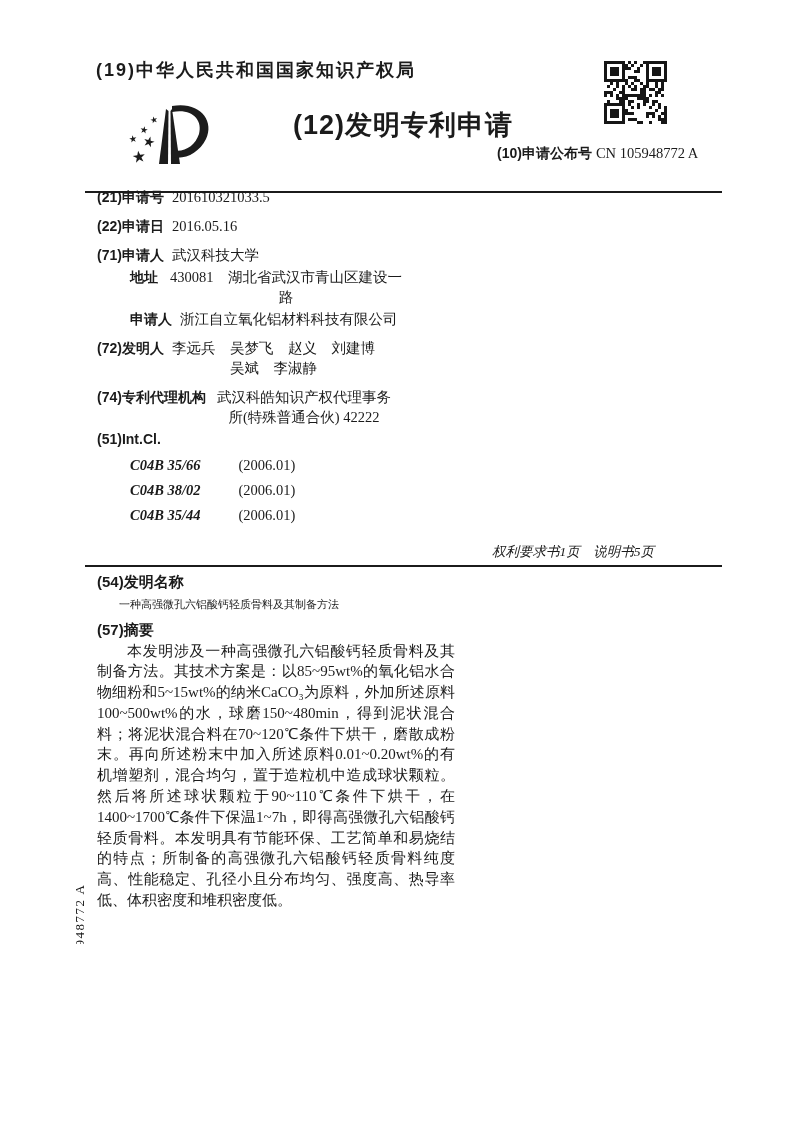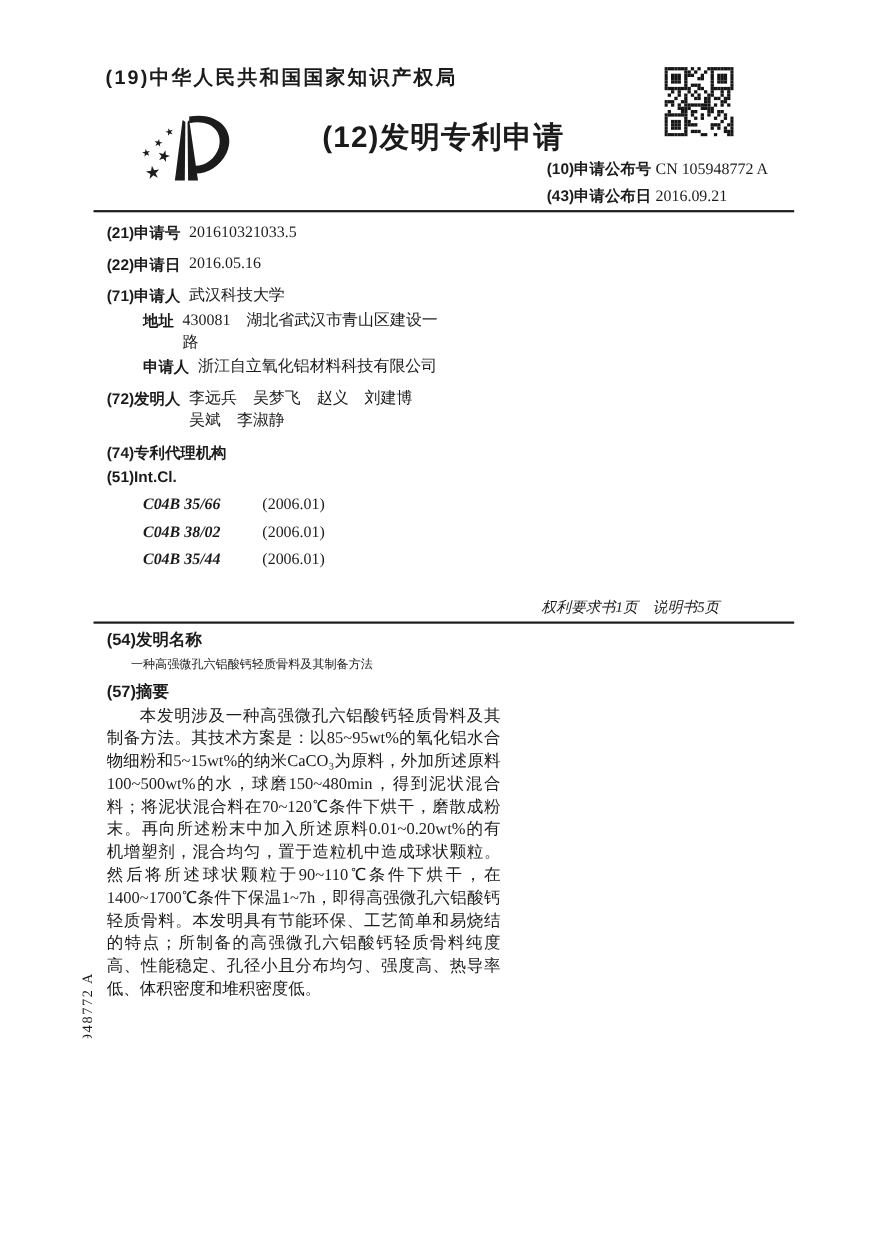--- a/index.html
+++ b/index.html
@@ -23,21 +23,21 @@
   }
   .pub { position:absolute; left:497px; top:141px; line-height:24px; white-space:nowrap; }
   .lbl {
     font-family:"Liberation Sans", sans-serif; font-weight:bold;
     font-size:14px; white-space:nowrap;
   }
   .val { font-family:"Liberation Serif", serif; font-size:14.5px; }
   .rule { position:absolute; left:85px; width:637px; height:2px; background:#1b1b1b; }
   .rule1 { top:191px; }
   .rule2 { top:565px; }
-  .bib { position:absolute; left:97px; top:201px; width:362px; font-size:14px; }
+  .bib { position:absolute; left:97px; top:187px; width:362px; font-size:14px;text-align:center; }
   .row { display:flex; align-items:flex-start; margin-bottom:9px; line-height:20px; }
   .row.tight { margin-bottom:2px; }
   .row .lbl { margin-right:8px; }
   .sub { margin-left:33px; }
   .it { font-style:italic; font-weight:bold; margin-right:2px; }
   .intcl-row { margin-bottom:5px; line-height:20px;gap:36px; }
   .pages-info {
     position:absolute; top:543px; right:146px;
     font-size:13.5px; font-family:"Liberation Serif", serif;font-style:italic;
   }
@@ -307,24 +307,20 @@
     </svg>
   </div>
 
   <div class="doc-type">(12)发明专利申请</div>
 
   <div class="pub">
     <div>
       <span class="lbl">(10)申请公布号</span>
       <span class="val">CN 105948772 A</span>
     </div>
-    <div>
-      <span class="lbl">(43)申请公布日</span>
-      <span class="val">2016.09.21</span>
-    </div>
   </div>
 
   <div class="rule rule1"></div>
 
   <div class="bib">
 
     <div class="row">
       <span class="lbl">(21)申请号</span>
       <span class="val">201610321033.5</span>
     </div>
@@ -350,20 +346,21 @@
     <div class="row">
       <span class="lbl">(72)发明人</span>
       <span class="val">
         <span style="display:block">李远兵　吴梦飞　赵义　刘建博</span>
         <span style="display:block">吴斌　李淑静</span>
       </span>
     </div>
 
     <div class="row tight">
       <span class="lbl">(74)专利代理机构</span>
+      <span class="val" style="width:180px">武汉科皓知识产权代理事务所(特殊普通合伙) 42222</span>
     </div>
 
     <div class="row tight" style="margin-bottom:6px">
       <span class="lbl">(51)Int.Cl.</span>
     </div>
     <div class="row intcl-row sub">
       <span class="val it">C04B 35/66</span>
       <span class="val">(2006.01)</span>
     </div>
     <div class="row intcl-row sub">

